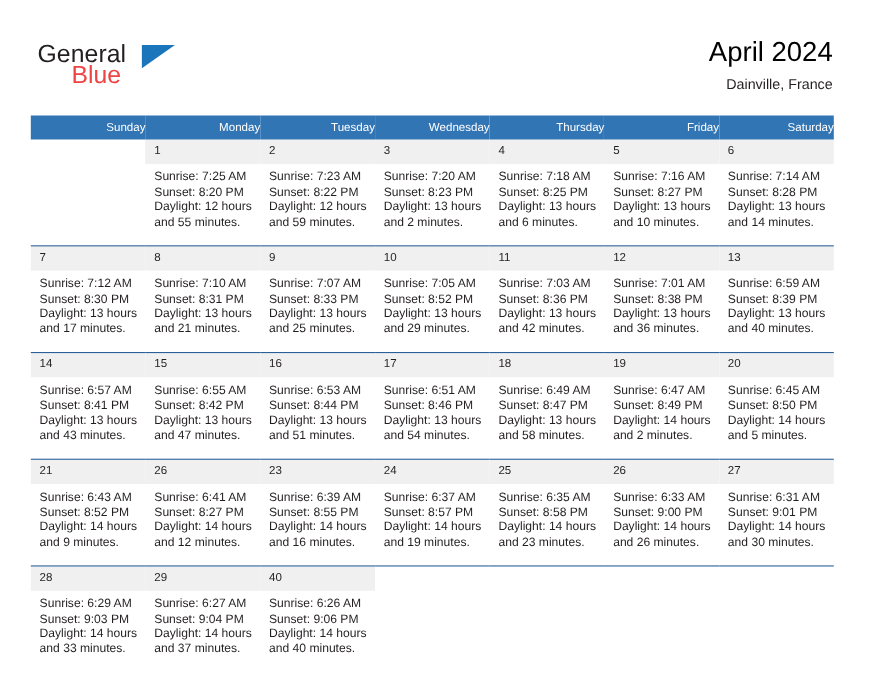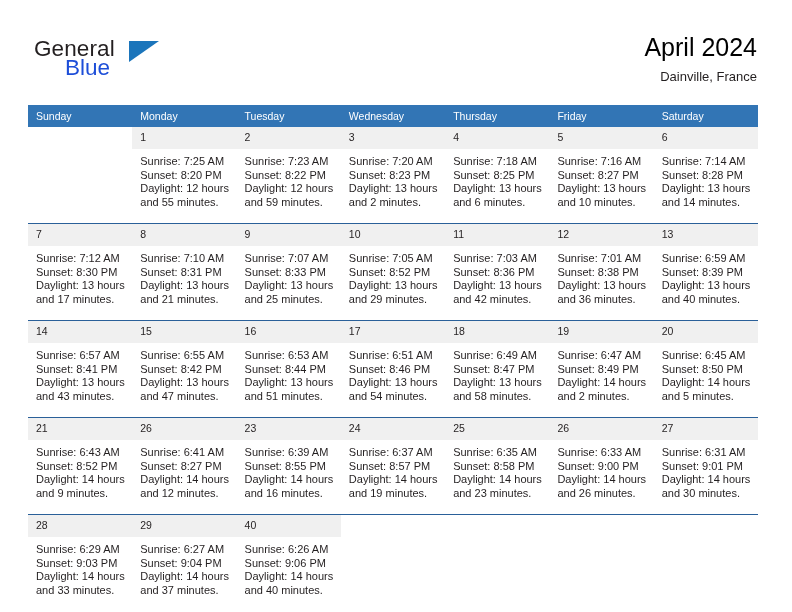--- a/index.html
+++ b/index.html
@@ -43,21 +43,21 @@
     font-size: 22.5px;
     letter-spacing: 0.1px;
     color: #231f20;
     font-family: "Liberation Sans", sans-serif;
   }
   .logo-blue {
     position: absolute;
     left: 31px;
     top: 19px;
     font-size: 22.5px;
-    color: #1d4ed8;
+    color: #ef4444;
     font-family: "Liberation Sans", sans-serif;
   }
   .logo-tri {
     position: absolute;
     left: 95px;
     top: 5px;
     width: 0;
     height: 0;
     border-left: 30px solid #1b75bb;
     border-bottom: 21px solid transparent;
@@ -92,21 +92,21 @@
     top: 105px;
     width: 730px;
     border-collapse: collapse;
     table-layout: fixed;
   }
   .calendar th {
     background: #3275b5;
     color: #ffffff;
     font-size: 10.5px;
     font-weight: normal;
-    text-align: left;
+    text-align: right;
     padding: 5px 0 5px 8px;
     height: 11px;
     border: none;
   }
   .calendar td {
     vertical-align: top;
     padding: 0;
     border: none;
     width: 104.28px;
   }

